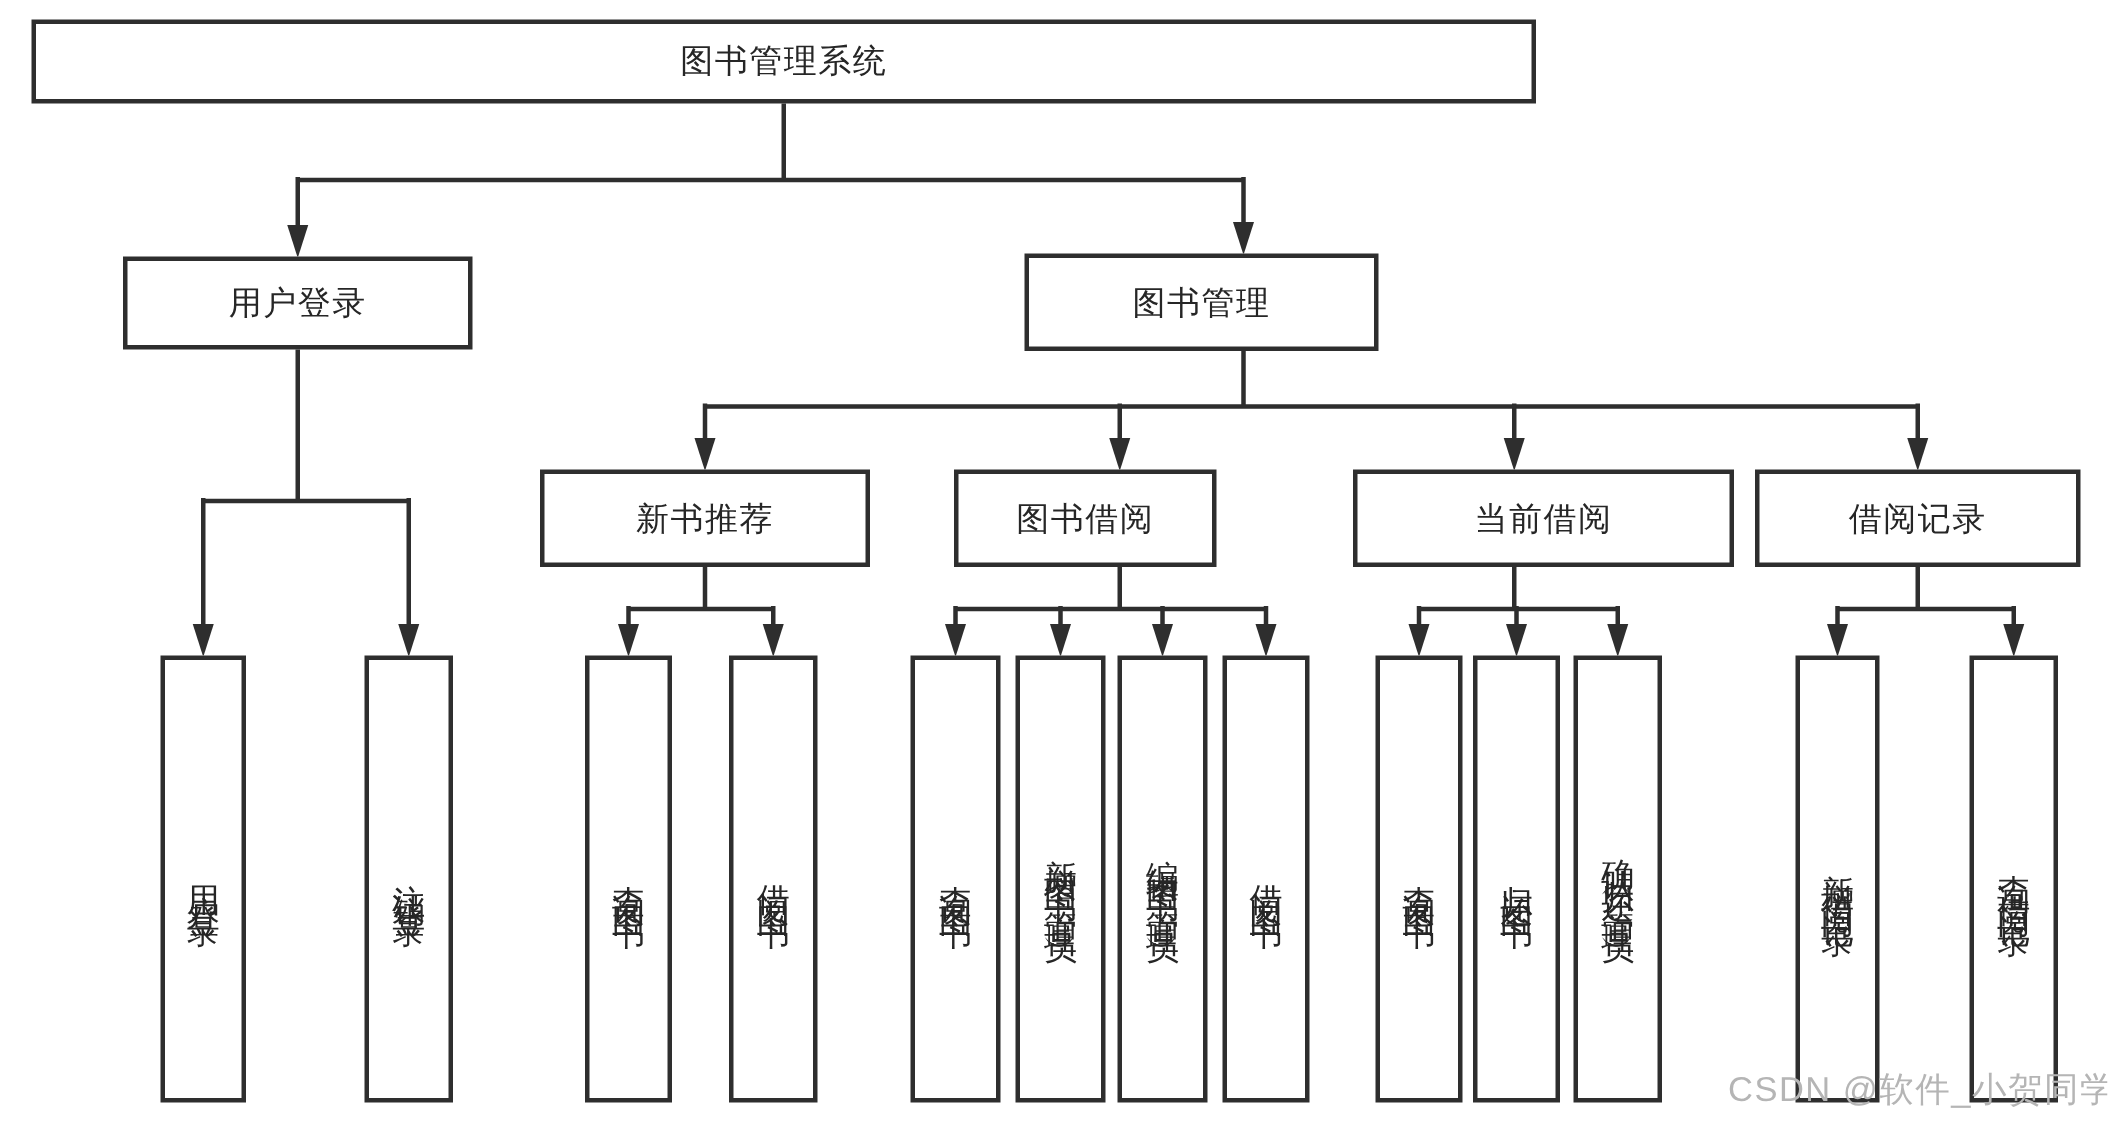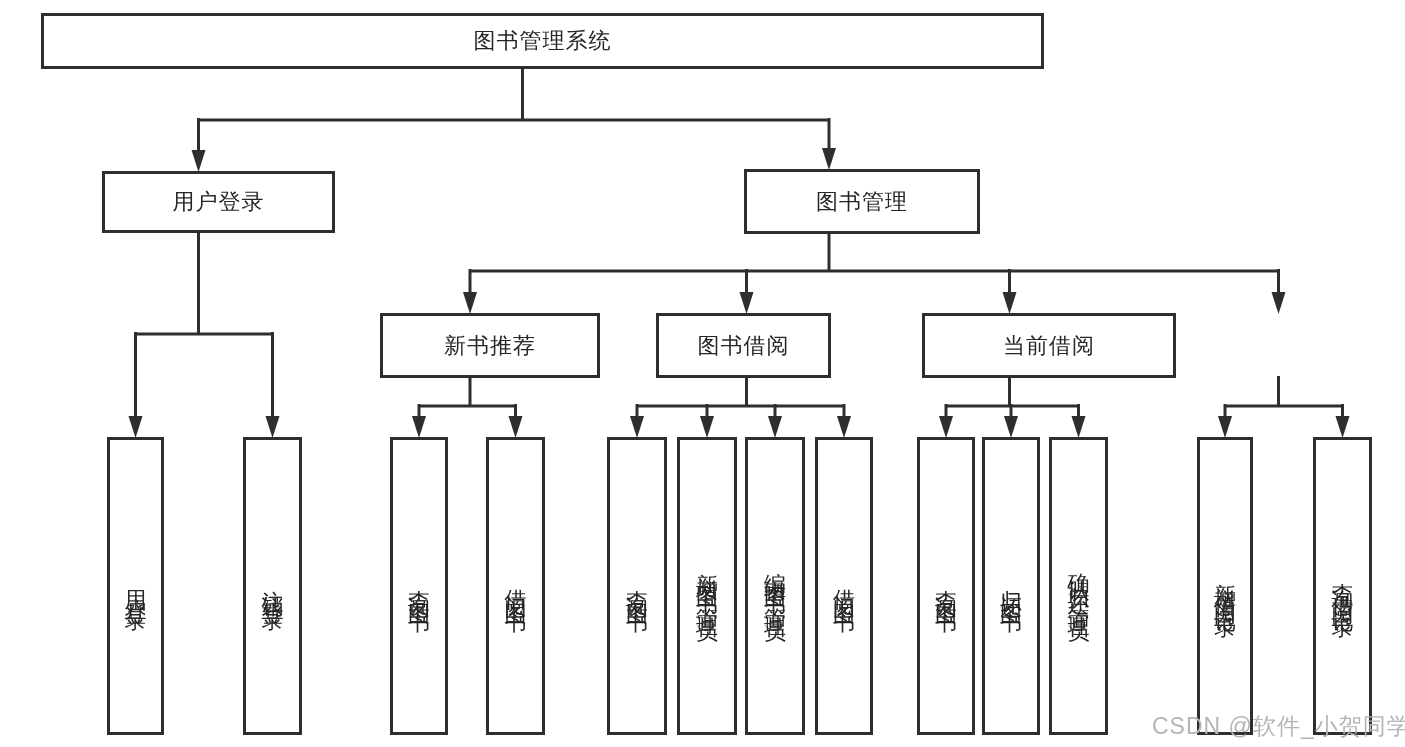--- a/index.html
+++ b/index.html
@@ -21,32 +21,32 @@
     position: absolute;
     box-sizing: border-box;
     border: 3px solid #2e2e2e;
     background: #ffffff;
     display: flex;
     align-items: center;
     justify-content: center;
     color: #262626;
     z-index: 2;
   }
-  .hbox { font-size: 22px; letter-spacing: 1px; margin-left: 20px; }
+  .hbox { font-size: 22px; letter-spacing: 1px; }
   .vbox span {
     writing-mode: vertical-rl;
     text-orientation: mixed;
     font-size: 22px;
     letter-spacing: 7px;
     line-height: 1;
     white-space: nowrap;
   }
   .root  { left: 21px;  top: 13px;  width: 1003px; height: 56px; }
   .l2a   { left: 82px;  top: 171px; width: 233px;  height: 62px; }
-  .l2b   { left: 724px; top: 169px; width: 236px;  height: 65px; }
+  .l2b   { left: 683px; top: 169px; width: 236px;  height: 65px; }
   .l3    { top: 313px; height: 65px; }
   .l3a   { left: 360px;  width: 220px; }
   .l3b   { left: 636px;  width: 175px; }
   .l3c   { left: 902px;  width: 254px; }
   .l3d   { left: 1170px; width: 217px; }
   .leaf  { top: 437px; height: 298px; }
   .lf1  { left: 107px;  width: 57px; }
   .lf2  { left: 243px;  width: 59px; }
   .lf3  { left: 390px;  width: 58px; }
   .lf4  { left: 486px;  width: 59px; }
@@ -131,20 +131,23 @@
 
   <div class="hbox l3 l3a">
     <span>新书推荐</span>
   </div>
   <div class="hbox l3 l3b">
     <span>图书借阅</span>
   </div>
   <div class="hbox l3 l3c">
     <span>当前借阅</span>
   </div>
+  <div class="hbox l3 l3d">
+    <span>借阅记录</span>
+  </div>
 
   <div class="vbox leaf lf1">
     <span>用户登录</span>
   </div>
   <div class="vbox leaf lf2">
     <span>注销登录</span>
   </div>
 
   <div class="vbox leaf lf3">
     <span>查询图书</span>

